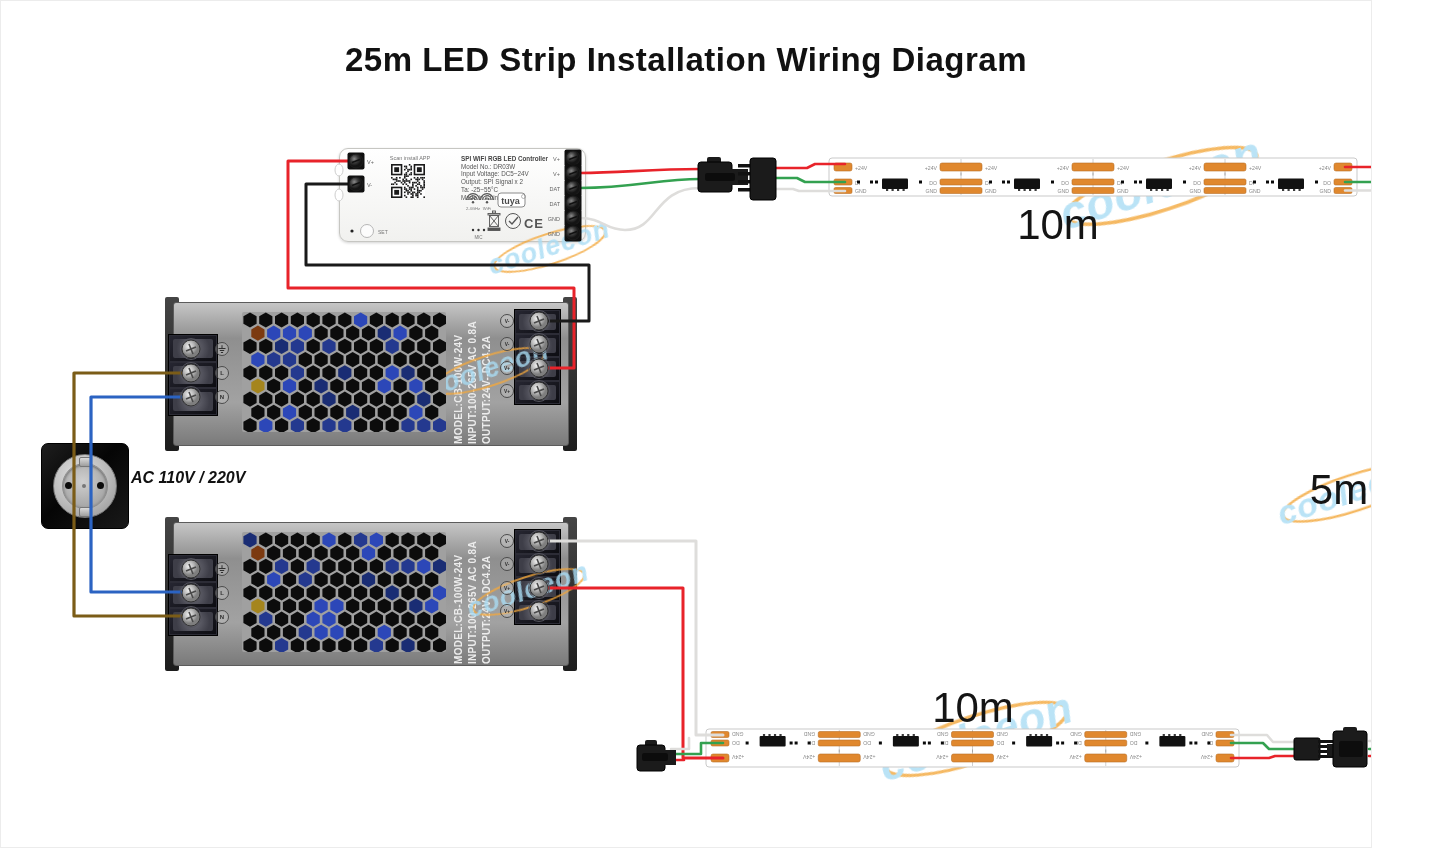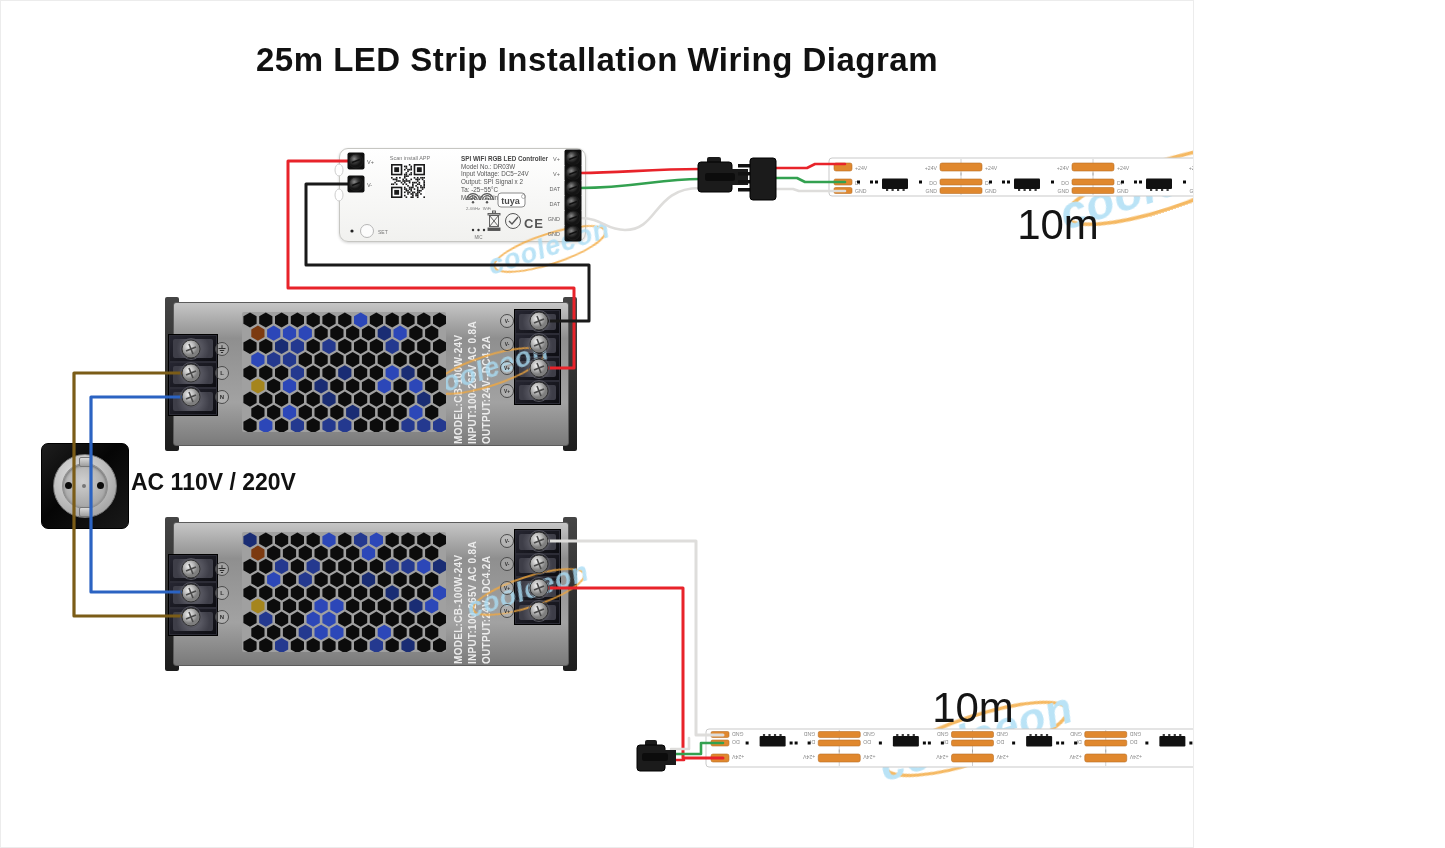--- a/index.html
+++ b/index.html
@@ -1,16 +1,16 @@
 <!DOCTYPE html>
 <html><head>
 <meta charset="utf-8">
 <style>
   html,body{margin:0;padding:0;background:#fff;}
-  .canvas{position:relative;width:1194px;height:848px;background:#fff;overflow:hidden;
+  .canvas{position:relative;width:1372px;height:848px;background:#fff;overflow:hidden;
           font-family:"Liberation Sans",sans-serif;border:1px solid #ececec;box-sizing:border-box;}
   .title{position:absolute;left:0;right:0;top:40px;text-align:center;font-size:33px;font-weight:bold;color:#111;letter-spacing:.5px;}
 
   
   .controller{position:absolute;left:338px;top:147px;width:245px;height:92px;
     background:linear-gradient(#ffffff,#f1f1ef);border:1px solid #c6c6c2;border-radius:9px;
     box-shadow:0 1px 3px rgba(0,0,0,.18);}
   .controller .scan{position:absolute;left:24px;top:6px;width:92px;text-align:center;font-size:5.5px;color:#777;}
   .controller .info{position:absolute;left:121px;top:6px;font-size:6.3px;line-height:7.7px;color:#555;white-space:nowrap;}
   .controller .info span{display:block;}
@@ -37,21 +37,21 @@
     background:radial-gradient(circle at 40% 35%,#e3e3e3,#bababa 55%,#8e8e8e);}
   .outlet .well{position:absolute;left:20px;top:19px;width:44px;height:44px;border-radius:50%;border:1px solid #8a8a8a;
     background:radial-gradient(circle at 45% 40%,#cfcfcf,#a7a7a7 70%);box-shadow:inset 0 1px 3px rgba(0,0,0,.45);}
   .outlet .hole{position:absolute;top:38px;width:7px;height:7px;border-radius:50%;background:#0c0c0c;}
   .outlet .hole.l{left:23px}.outlet .hole.r{left:55px}
   .outlet .clip{position:absolute;left:37px;width:11px;height:8px;border-radius:2px;border:1px solid #777;
     background:linear-gradient(#dadada,#9e9e9e);}
   .outlet .clip.t{top:13px}.outlet .clip.b{top:63px}
   .outlet .dot{position:absolute;left:40px;top:40px;width:4px;height:4px;border-radius:50%;background:#777;}
 
-  .ac-label{position:absolute;left:130px;top:468px;font-size:23px;font-weight:bold;color:#111;white-space:nowrap;}
+  .ac-label{position:absolute;left:130px;top:468px;font-size:16px;font-weight:bold;color:#111;white-space:nowrap;font-style:italic;}
 
   svg.layer{position:absolute;left:0;top:0;}
   svg.layer text{font-family:"Liberation Sans",sans-serif;}
 </style>
 </head>
 <body>
 
 <div class="canvas">
 
   <div class="title">25m LED Strip Installation Wiring Diagram</div>

